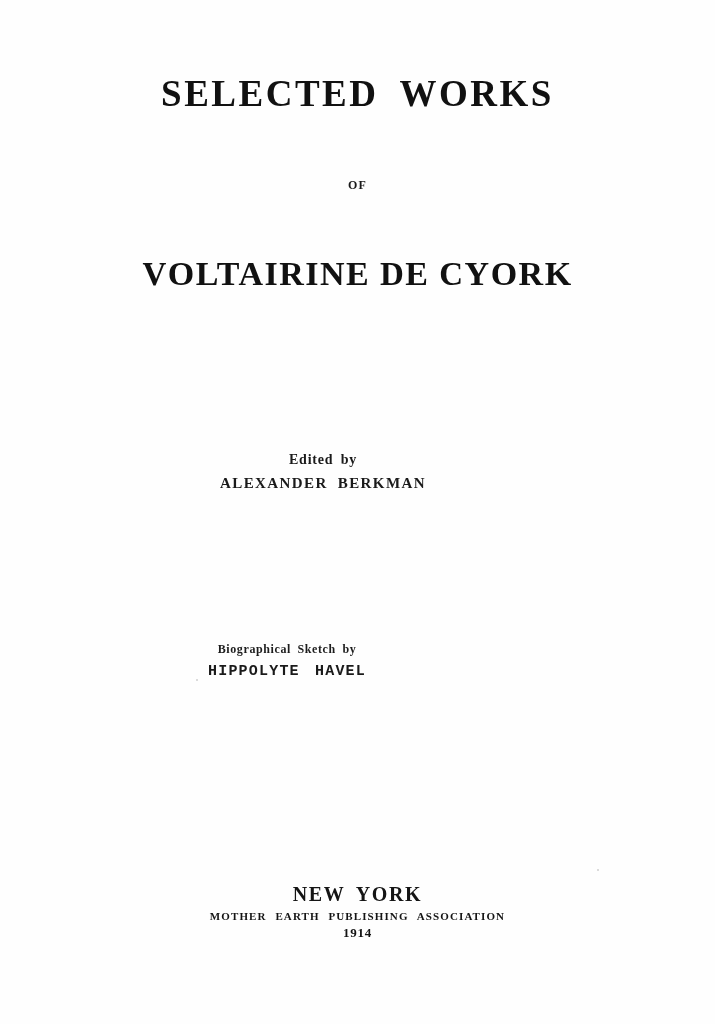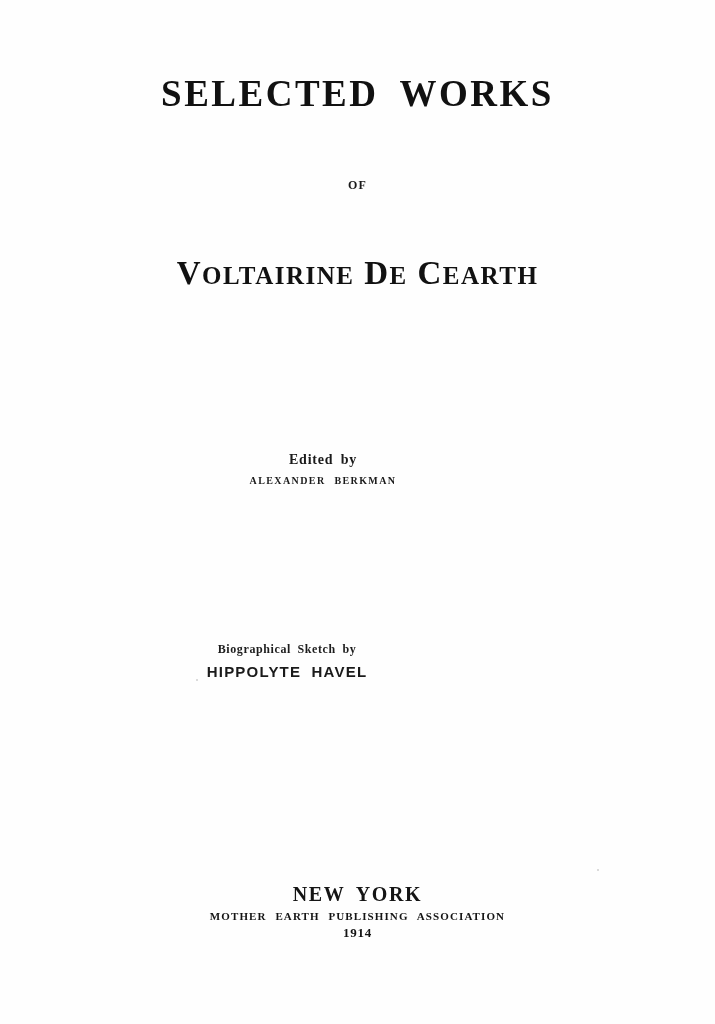--- a/index.html
+++ b/index.html
@@ -52,21 +52,21 @@
     top: 255px;
     left: 0;
     width: 715px;
     font-family: "Liberation Serif", serif;
     font-weight: bold;
     font-size: 33px;
     letter-spacing: 1.5px;
     color: #111;
   }
   .author-name .cap { font-size: 33px; }
-  .author-name .sc { font-size: 25px; }
+  .author-name .sc { font-size: 34px; }
 
   
   .editor-block {
     position: absolute;
     top: 452px;
     left: 0;
     width: 646px;
     text-align: center;
   }
   .editor-by {
@@ -74,21 +74,21 @@
     font-weight: bold;
     font-size: 14px;
     letter-spacing: 0.8px;
     word-spacing: 3px;
     color: #1a1a1a;
   }
   .editor-name {
     margin-top: 7px;
     font-family: "Liberation Serif", serif;
     font-weight: bold;
-    font-size: 10px;
+    font-size: 15px;
     letter-spacing: 1.4px;
     word-spacing: 5px;
     color: #1a1a1a;
   }
 
   
   .bio-block {
     position: absolute;
     top: 642px;
     left: 0;
@@ -97,21 +97,21 @@
   .bio-by {
     font-family: "Liberation Serif", serif;
     font-weight: bold;
     font-size: 12px;
     letter-spacing: 0.6px;
     word-spacing: 3px;
     color: #1d1d1d;
   }
   .bio-name {
     margin-top: 6px;
-    font-family: Liberation Sans, sans-serif;
+    font-family: Liberation Mono, monospace;
     font-weight: bold;
     font-size: 15px;
     letter-spacing: 1.2px;
     word-spacing: 5px;
     color: #1a1a1a;
   }
 
   
   .imprint {
     position: absolute;
@@ -159,21 +159,21 @@
 
 <div class="page">
 
   <div class="title-main center">SELECTED WORKS</div>
 
   <div class="of-line center">OF</div>
 
   <div class="author-name center">
     <span class="cap">V</span><span class="sc">OLTAIRINE</span>
     <span class="cap">D</span><span class="sc">E</span>
-    <span class="cap">C</span><span class="sc">EARTH</span>
+    <span class="cap">C</span><span class="sc">YORK</span>
   </div>
 
   <div class="editor-block center">
     <div class="editor-by">Edited by</div>
     <div class="editor-name">ALEXANDER BERKMAN</div>
   </div>
 
   <div class="bio-block center">
     <div class="bio-by">Biographical Sketch by</div>
     <div class="bio-name">HIPPOLYTE HAVEL</div>

